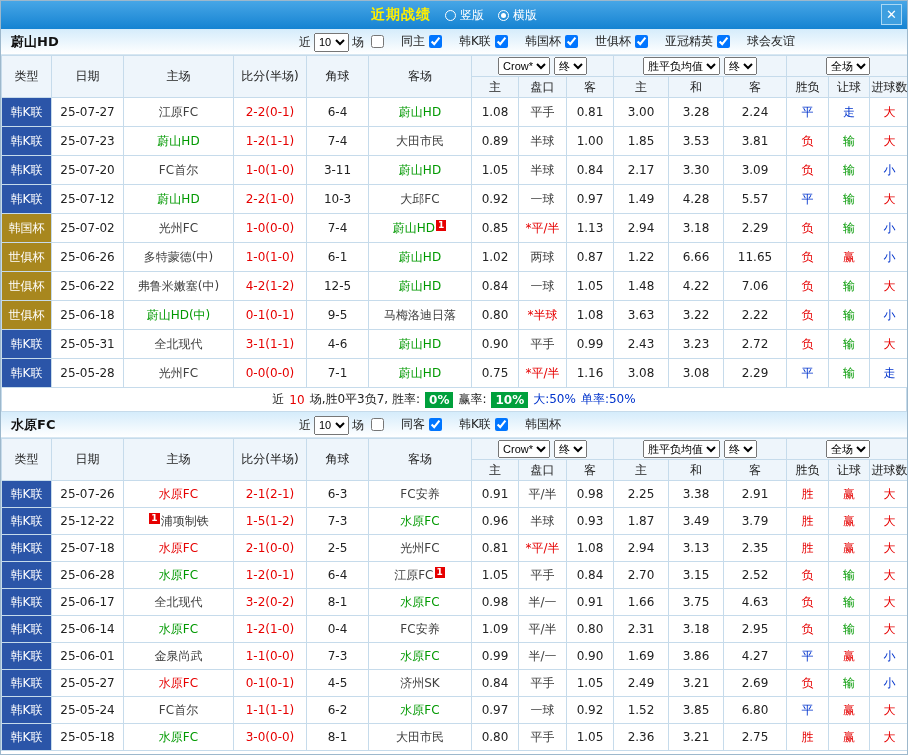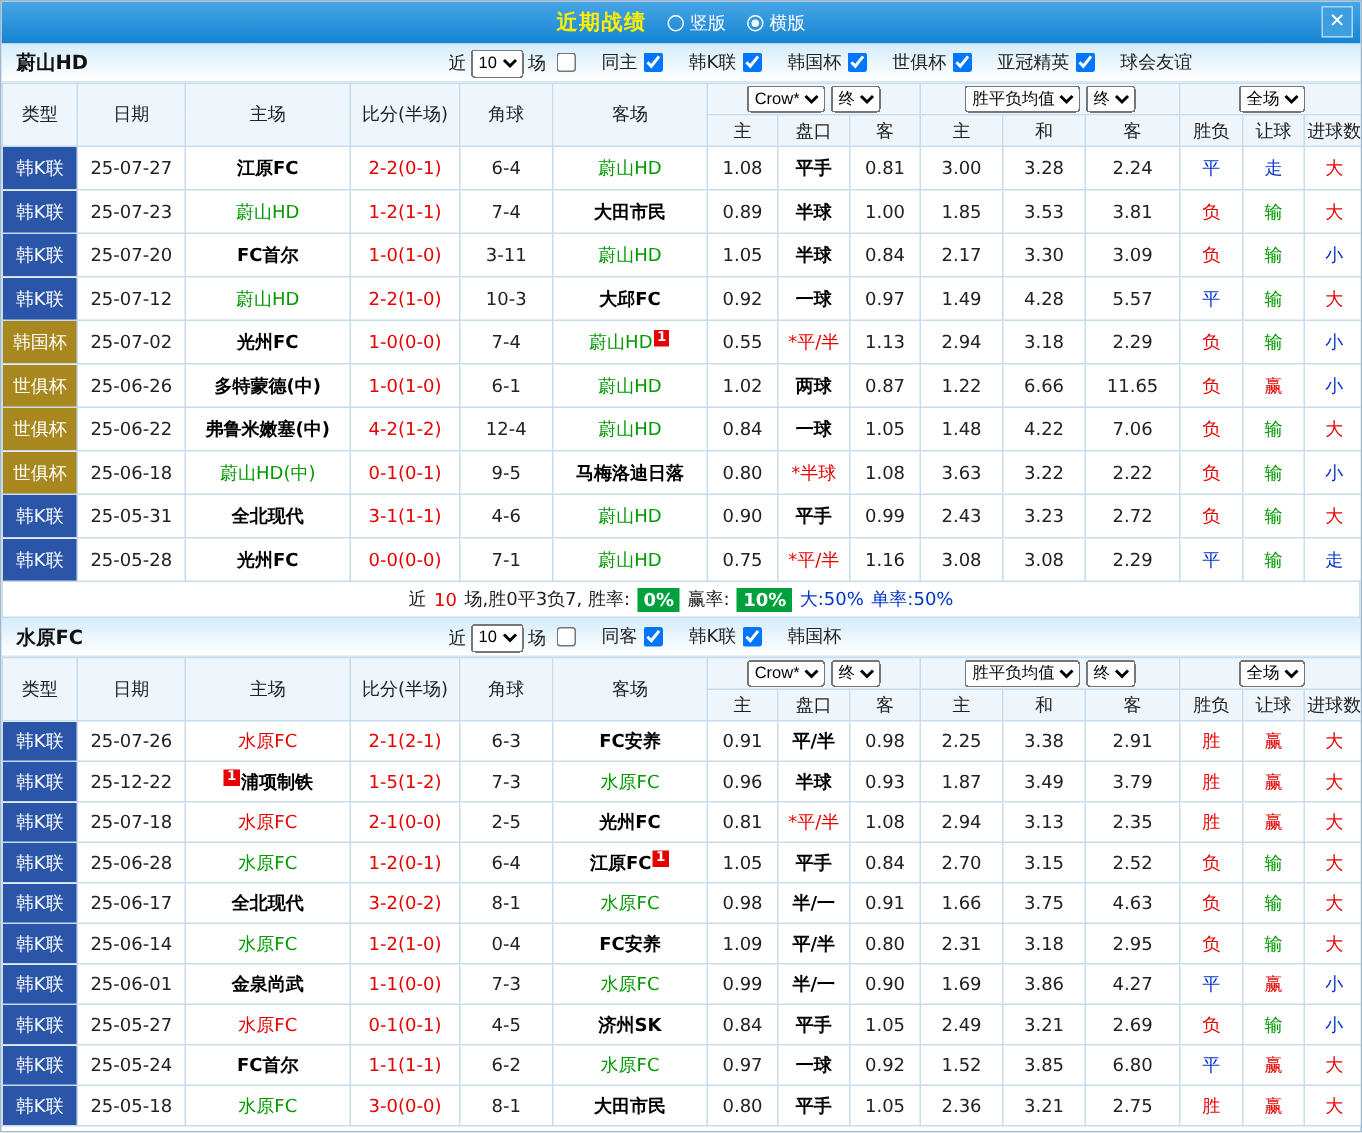--- a/index.html
+++ b/index.html
@@ -30,21 +30,21 @@
   thead th { background:#eef5fb; font-weight:normal; height:21px; color:#222; padding:0; }
   thead select { font-size:11px; height:18px; max-width:95%; }
   tbody td { height:29px; background:#fff; }
   table.t2 tbody td { height:27px; }
 
   .league-blue { background:#2b55a8; color:#fff; }
   .league-gold { background:#a8871e; color:#fff; }
   .c-red   { color:#e60000; }
   .c-green { color:#009900; }
   .c-blue  { color:#0033cc; }
-  .c-black { color:#000000;font-weight:bold; }
+  .c-black { color:#404040; }
 
   .badge1 { display:inline-block; background:#e60000; color:#fff; font-size:9px; line-height:11px; padding:0 2px; vertical-align:top; margin:0 1px; font-weight:bold; }
 
   
   .summary { height:24px; display:flex; align-items:center; justify-content:center; gap:5px; font-size:12px; border-left:1px solid #c6dbeb; border-right:1px solid #c6dbeb; border-bottom:1px solid #c6dbeb; background:#fff; }
   .pct { background:#00a03c; color:#fff; padding:0 4px; line-height:16px; font-weight:bold; }
 </style>
 </head>
 <body>
 
@@ -212,21 +212,21 @@
           <td class="c-green">输</td>
           <td class="c-red">大</td>
         </tr>
         <tr>
           <td class="league-gold">韩国杯</td>
           <td>25-07-02</td>
           <td><span class="c-black">光州FC</span></td>
           <td class="c-red">1-0(0-0)</td>
           <td>7-4</td>
           <td><span class="c-green">蔚山HD</span><span class="badge1">1</span></td>
-          <td>0.55</td>
+          <td>0.85</td>
           <td class="c-red">*平/半</td>
           <td>1.13</td>
           <td>2.94</td>
           <td>3.18</td>
           <td>2.29</td>
           <td class="c-red">负</td>
           <td class="c-green">输</td>
           <td class="c-blue">小</td>
         </tr>
         <tr>
@@ -244,21 +244,21 @@
           <td>11.65</td>
           <td class="c-red">负</td>
           <td class="c-red">赢</td>
           <td class="c-blue">小</td>
         </tr>
         <tr>
           <td class="league-gold">世俱杯</td>
           <td>25-06-22</td>
           <td><span class="c-black">弗鲁米嫩塞(中)</span></td>
           <td class="c-red">4-2(1-2)</td>
-          <td>12-4</td>
+          <td>12-5</td>
           <td><span class="c-green">蔚山HD</span></td>
           <td>0.84</td>
           <td class="c-black">一球</td>
           <td>1.05</td>
           <td>1.48</td>
           <td>4.22</td>
           <td>7.06</td>
           <td class="c-red">负</td>
           <td class="c-green">输</td>
           <td class="c-red">大</td>

